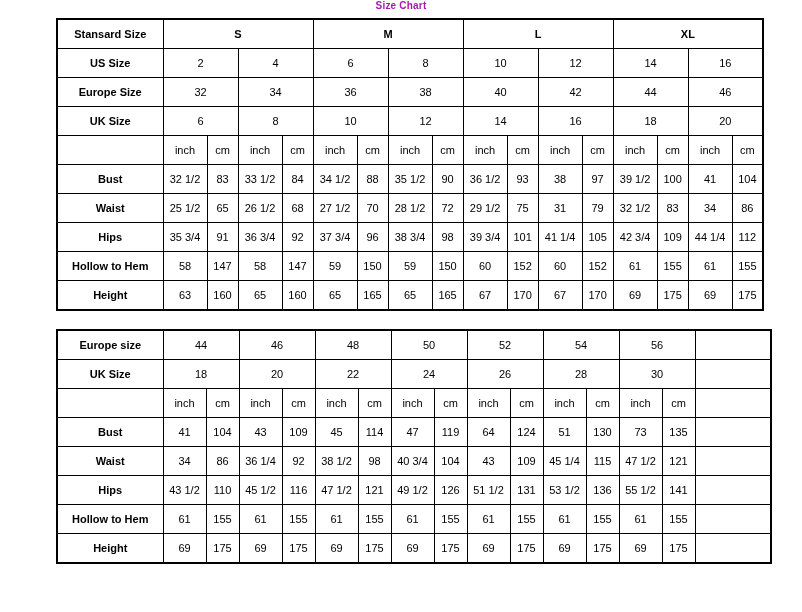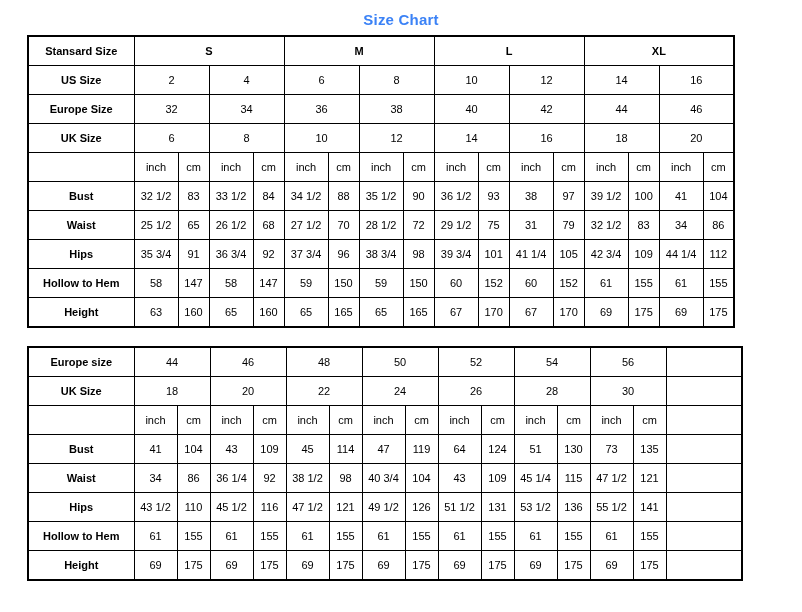--- a/index.html
+++ b/index.html
@@ -16,29 +16,28 @@
     overflow: hidden;
   }
   .page {
     width: 802px;
     height: 612px;
     position: relative;
     box-sizing: border-box;
   }
   .title {
     text-align: center;
-    color: #3b82f6;
+    color: #a21caf;
     font-weight: bold;
-    font-size: 15px;
-    padding-top: 11px;
+    font-size: 10px;
     padding-bottom: 7px;
     letter-spacing: 0.2px;
   }
   .chart-wrap {
-    margin: 0 27px;
+    margin: 0 56px;
   }
   table.size-table {
     border-collapse: collapse;
     table-layout: fixed;
     width: 706px;
     border: 2px solid #000;
   }
   table.size-table td {
     border: 1px solid #000;
     text-align: center;

